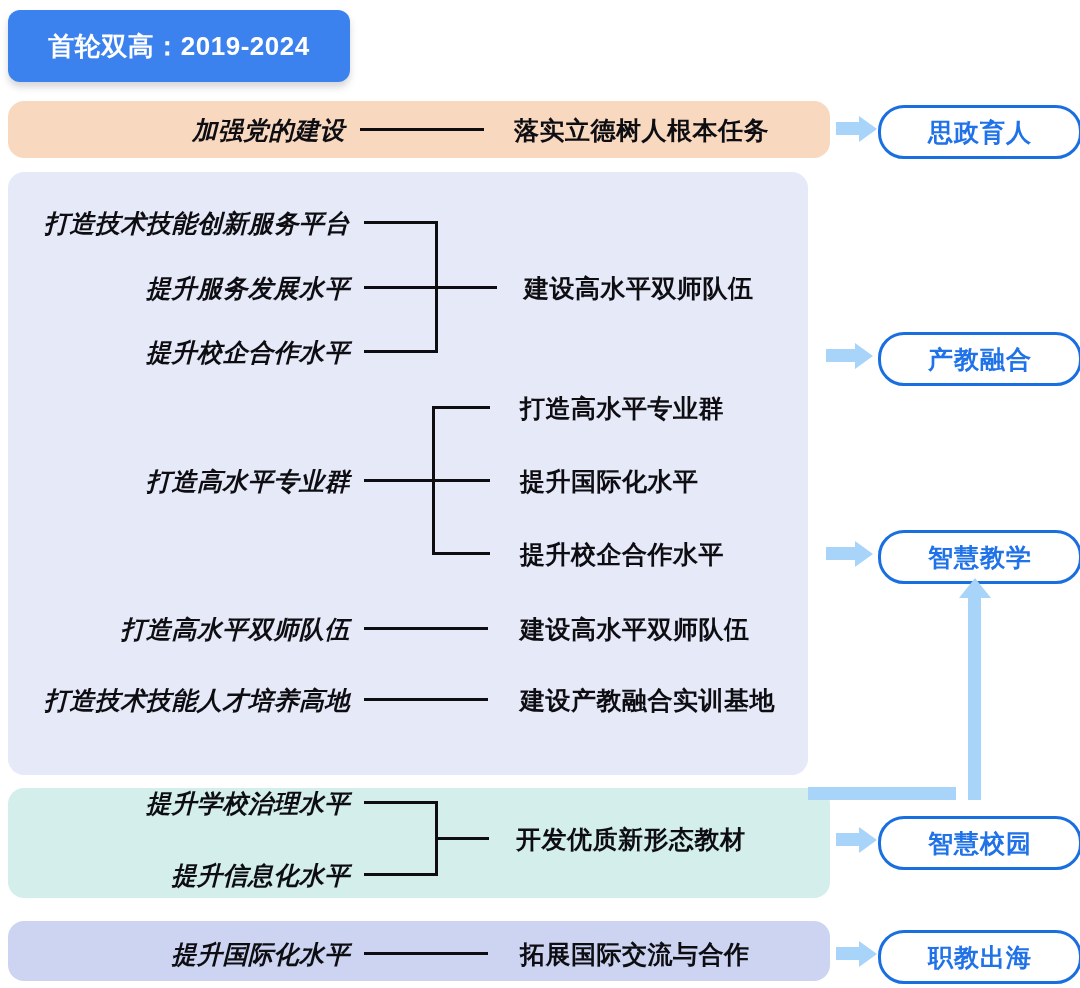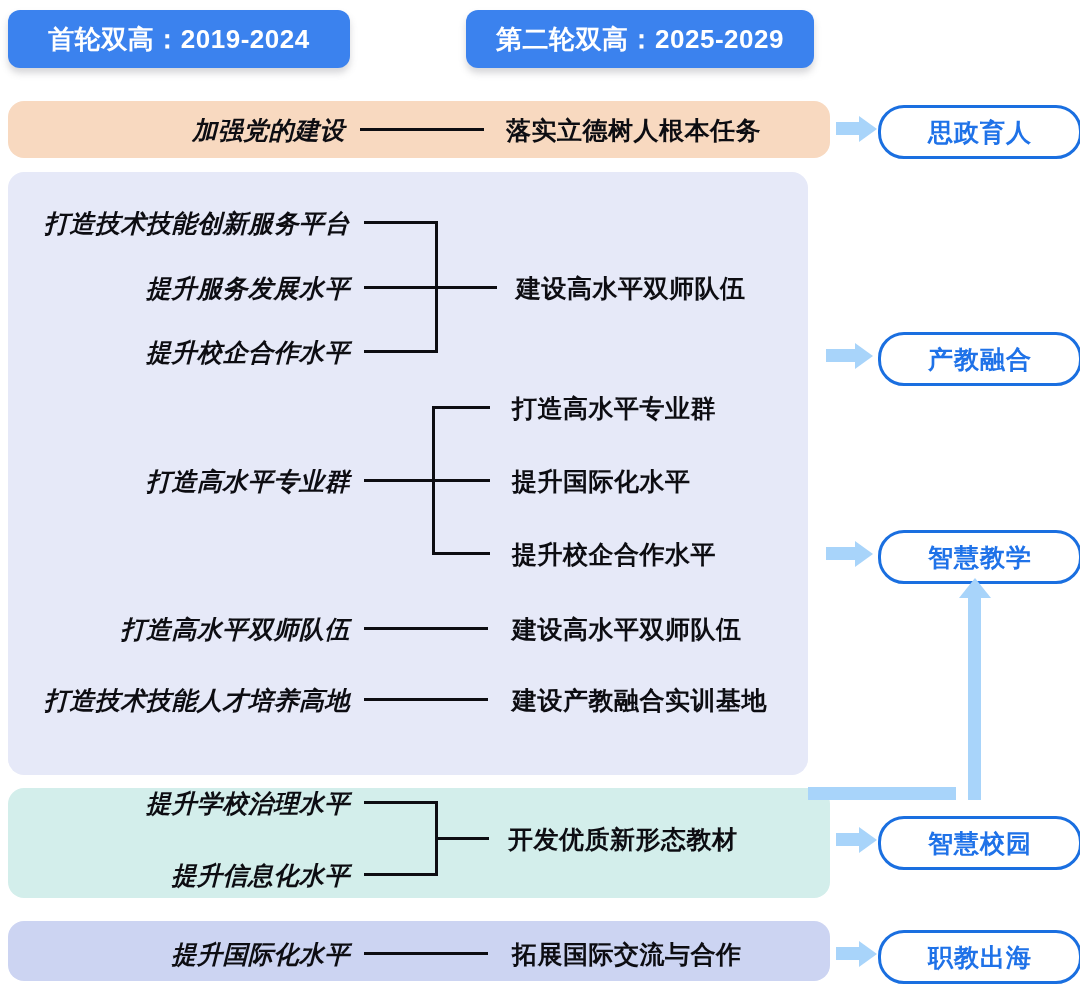--- a/index.html
+++ b/index.html
@@ -5,21 +5,21 @@
   html,body{margin:0;padding:0;background:#ffffff;}
   body{
     width:1080px;height:988px;position:relative;overflow:hidden;
     font-family:"Liberation Sans","DejaVu Sans",sans-serif;
     -webkit-font-smoothing:antialiased;
   }
   .stage{position:absolute;inset:0;}
 
   
   .hdr{
-    position:absolute;height:58px;border-radius:12px;
+    position:absolute;height:72px;border-radius:12px;
     background:#3b82ee;color:#ffffff;
     display:flex;align-items:center;justify-content:center;
     font-size:26px;font-weight:bold;letter-spacing:.5px;
     box-shadow:0 5px 7px rgba(120,120,130,.30);
     white-space:nowrap;
   }
   #hdr0{left:8px;top:10px;width:342px;}
   #hdr1{left:466px;top:10px;width:348px;}
 
   
@@ -30,21 +30,21 @@
   #band-blue-last{left:8px;top:921px;width:822px;height:60px;background:#ccd4f2;}
 
   
   .lbl{
     position:absolute;white-space:nowrap;color:#0d0d12;
     font-size:25px;font-weight:bold;letter-spacing:.5px;
     transform:translateY(-50%);
   }
   .lbl.r{  }
   .lbl.r > span{position:absolute;right:0;top:-0.62em;white-space:nowrap;font-style:italic;}
-  .lbl.l > span{position:absolute;left:8px;top:-0.62em;white-space:nowrap;text-align:center;}
+  .lbl.l > span{position:absolute;left:16px;top:-0.62em;white-space:nowrap;text-align:center;}
 
   
   .hline{position:absolute;background:#0d0d12;height:3px;}
   .vline{position:absolute;background:#0d0d12;width:3px;}
 
   
   .pill{
     position:absolute;height:48px;width:198px;
     border:3px solid #1a6fe0;border-radius:26px;background:#ffffff;
     display:flex;align-items:center;justify-content:center;
@@ -72,23 +72,20 @@
     border-bottom:20px solid #a8d4fa;
   }
 </style>
 </head>
 <body>
 
 <div class="stage">
 
   <div class="hdr" id="hdr0">
     <span>首轮双高：2019-2024</span>
-  </div>
-  <div class="hdr" id="hdr1">
-    <span>第二轮双高：2025-2029</span>
   </div>
 
   <div class="band" id="band-orange"></div>
   <div class="band" id="band-blue-main"></div>
   <div class="band" id="band-green"></div>
   <div class="band" id="band-blue-last"></div>
 
   <div class="lbl r" style="left:0;top:129px;width:345px;">
     <span>加强党的建设</span>
   </div>

